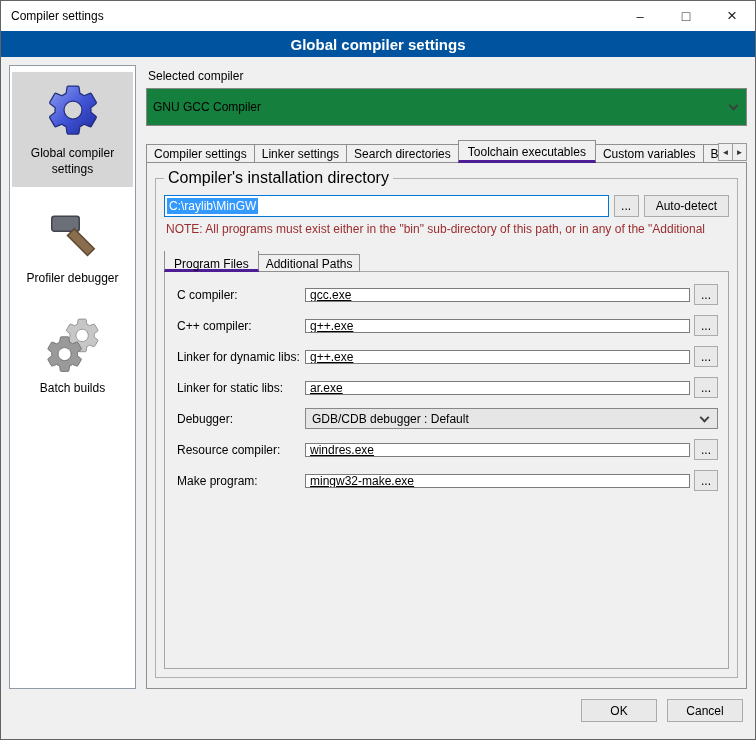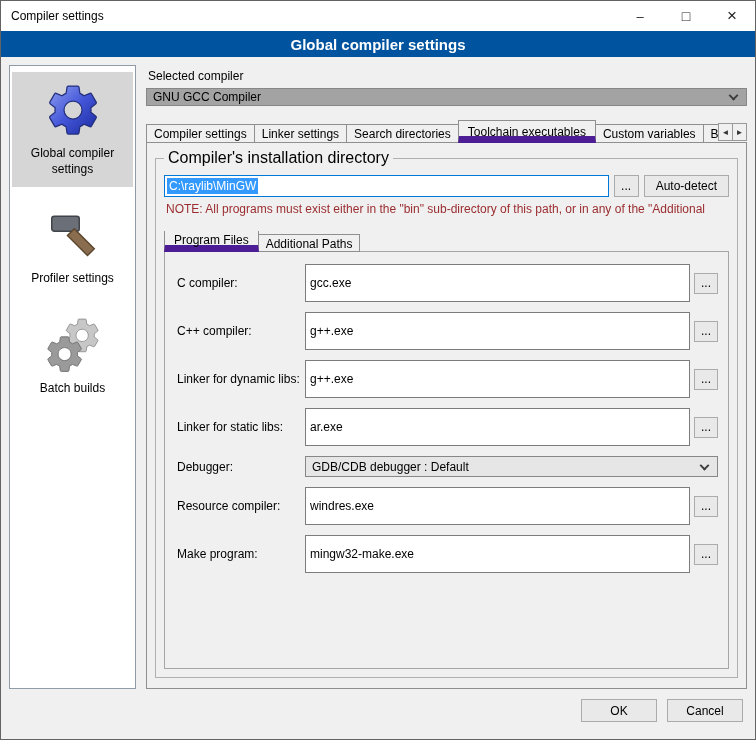--- a/index.html
+++ b/index.html
@@ -34,40 +34,40 @@
   .side-item { display: flex; flex-direction: column; align-items: center; text-align: center;
                padding: 8px 2px 10px; margin-bottom: 10px; }
   .side-item.selected { background: #d6d6d6; }
   .side-item svg { width: 60px; height: 60px; margin-bottom: 6px; }
   .side-item .lbl { font-size: 12px; line-height: 1.3; }
 
   
   .main { flex: 1; display: flex; flex-direction: column; min-width: 0; }
   .sec-label { margin: 4px 0 5px 2px; }
 
-  .combo { height: 18px; border: 1px solid #878787; background: #a3a3a3; display: flex; align-items: center;
+  .combo { height: 38px; border: 1px solid #878787; background: #15803d; display: flex; align-items: center;
            padding: 0 24px 0 6px; position: relative; white-space: nowrap; overflow: hidden; }
   .combo .chev { position: absolute; right: 9px; top: 50%; width: 7px; height: 7px;
                  border-right: 2px solid #3c3c3c; border-bottom: 2px solid #3c3c3c;
                  transform: translateY(-70%) rotate(45deg); }
   .combo.fcombo { background: #e6e6e6; height: 21px; flex: 1; }
 
   .btn { height: 22px; background: #e9e9e9; border: 1px solid #ababab; font: inherit; padding: 0 14px;
          cursor: default; color: #000; }
   .btn.disabled { color: #9c9c9c; border-color: #c9c9c9; background: #ededed; }
   .btnrow { display: flex; justify-content: flex-end; gap: 5px; margin-top: 10px; }
   .btnrow .setdefault { padding: 0 28px; }
   .btnrow .reset { margin-left: 13px; }
 
   
   .tabstrip { position: relative; margin-top: 14px; height: 23px; flex: 0 0 auto; }
   .tabs { display: flex; align-items: flex-end; height: 23px; overflow: hidden; }
   .tab { flex: 0 0 auto; border: 1px solid #8f8f8f; background: #f0f0f0; padding: 2px 7px; height: 19px;
          white-space: nowrap; margin-right: -1px; cursor: default; }
-  .tab.active { height: 23px; padding: 4px 9px; border-bottom: 7px solid #4c1d95; position: relative; z-index: 3; }
+  .tab.active { height: 23px; padding: 4px 9px; border-bottom: 3px solid #4c1d95; position: relative; z-index: 3; }
   .tab.clipped { width: 38px; overflow: hidden; padding-right: 0; border-right: none; }
   .tabscroll { position: absolute; right: 0; bottom: 2px; display: flex; z-index: 4; }
   .tabscroll .sbtn { width: 15px; height: 18px; border: 1px solid #9a9a9a; background: #f0f0f0; font-size: 8px;
                      display: flex; align-items: center; justify-content: center; margin-left: -1px; color: #333; }
 
   .tabpanel { flex: 1; border: 1px solid #8f8f8f; margin-top: -1px; display: flex; min-height: 0; }
 
   
   fieldset.group { flex: 1; margin: 6px 8px 10px 8px; border: 1px solid #b0b0b0; padding: 6px 8px 8px;
                    display: flex; flex-direction: column; min-height: 0; }
@@ -83,21 +83,21 @@
   .note { color: #9b2d30; margin: 5px 0 0 2px; white-space: nowrap; overflow: hidden; }
 
   .subtabstrip { position: relative; margin-top: 15px; height: 21px; flex: 0 0 auto; }
   .subtabstrip .tabs { height: 21px; }
   .subtabstrip .tab { height: 18px; }
   .subtabstrip .tab.active { height: 21px; padding: 12px 9px; }
   .subpanel { flex: 1; border: 1px solid #a6a6a6; margin-top: -1px; padding: 12px 10px 8px 12px; min-height: 0; }
 
   .frow { display: flex; align-items: center; margin-bottom: 10px; }
   .flabel { width: 128px; flex: 0 0 auto; }
-  .fin { flex: 1; min-width: 0; height: 38px; border: 1px solid #7c7c7c; background: #fff; padding: 0 4px; font: inherit; }
+  .fin { flex: 1; min-width: 0; height: 14px; border: 1px solid #7c7c7c; background: #fff; padding: 0 4px; font: inherit; text-decoration: underline; }
   .frow .minibtn { margin-left: 4px; height: 21px; width: 24px; }
 
   
   .footer { height: 40px; flex: 0 0 auto; display: flex; justify-content: flex-end; align-items: flex-start;
             gap: 10px; padding: 0 12px 8px 12px; }
   .footer .btn { width: 76px; height: 23px; padding: 0; }
 
   .defs-holder { position: absolute; width: 0; height: 0; overflow: hidden; }
 </style>
 </head>
@@ -130,21 +130,21 @@
       <svg viewBox="0 0 24 24">
         <use href="#gearPath" fill="url(#gradBlue)" stroke="#232f7d" stroke-width="0.5"></use>
       </svg>
       <div class="lbl">Global compiler settings</div>
     </div>
     <div class="side-item">
       <svg viewBox="0 0 24 24">
         <rect x="3.5" y="4.5" width="11" height="6" rx="1" fill="#6b6f77" stroke="#41444a" stroke-width="0.6"></rect>
         <path d="M12.5 9.5 L20.5 17.5 L17.8 20.2 L9.8 12.2 Z" fill="#8a6d4f" stroke="#5d472f" stroke-width="0.6"></path>
       </svg>
-      <div class="lbl">Profiler settings</div>
+      <div class="lbl">Profiler debugger</div>
     </div>
     <div class="side-item">
       <svg viewBox="0 0 24 24">
         <use href="#gearPath" fill="#c7c7c7" stroke="#8a8a8a" stroke-width="0.5" transform="translate(7.5,0) scale(0.68)"></use>
         <use href="#gearPath" fill="#9a9a9a" stroke="#6f6f6f" stroke-width="0.5" transform="translate(0,7) scale(0.72)"></use>
       </svg>
       <div class="lbl">Batch builds</div>
     </div>
   </div>
 

